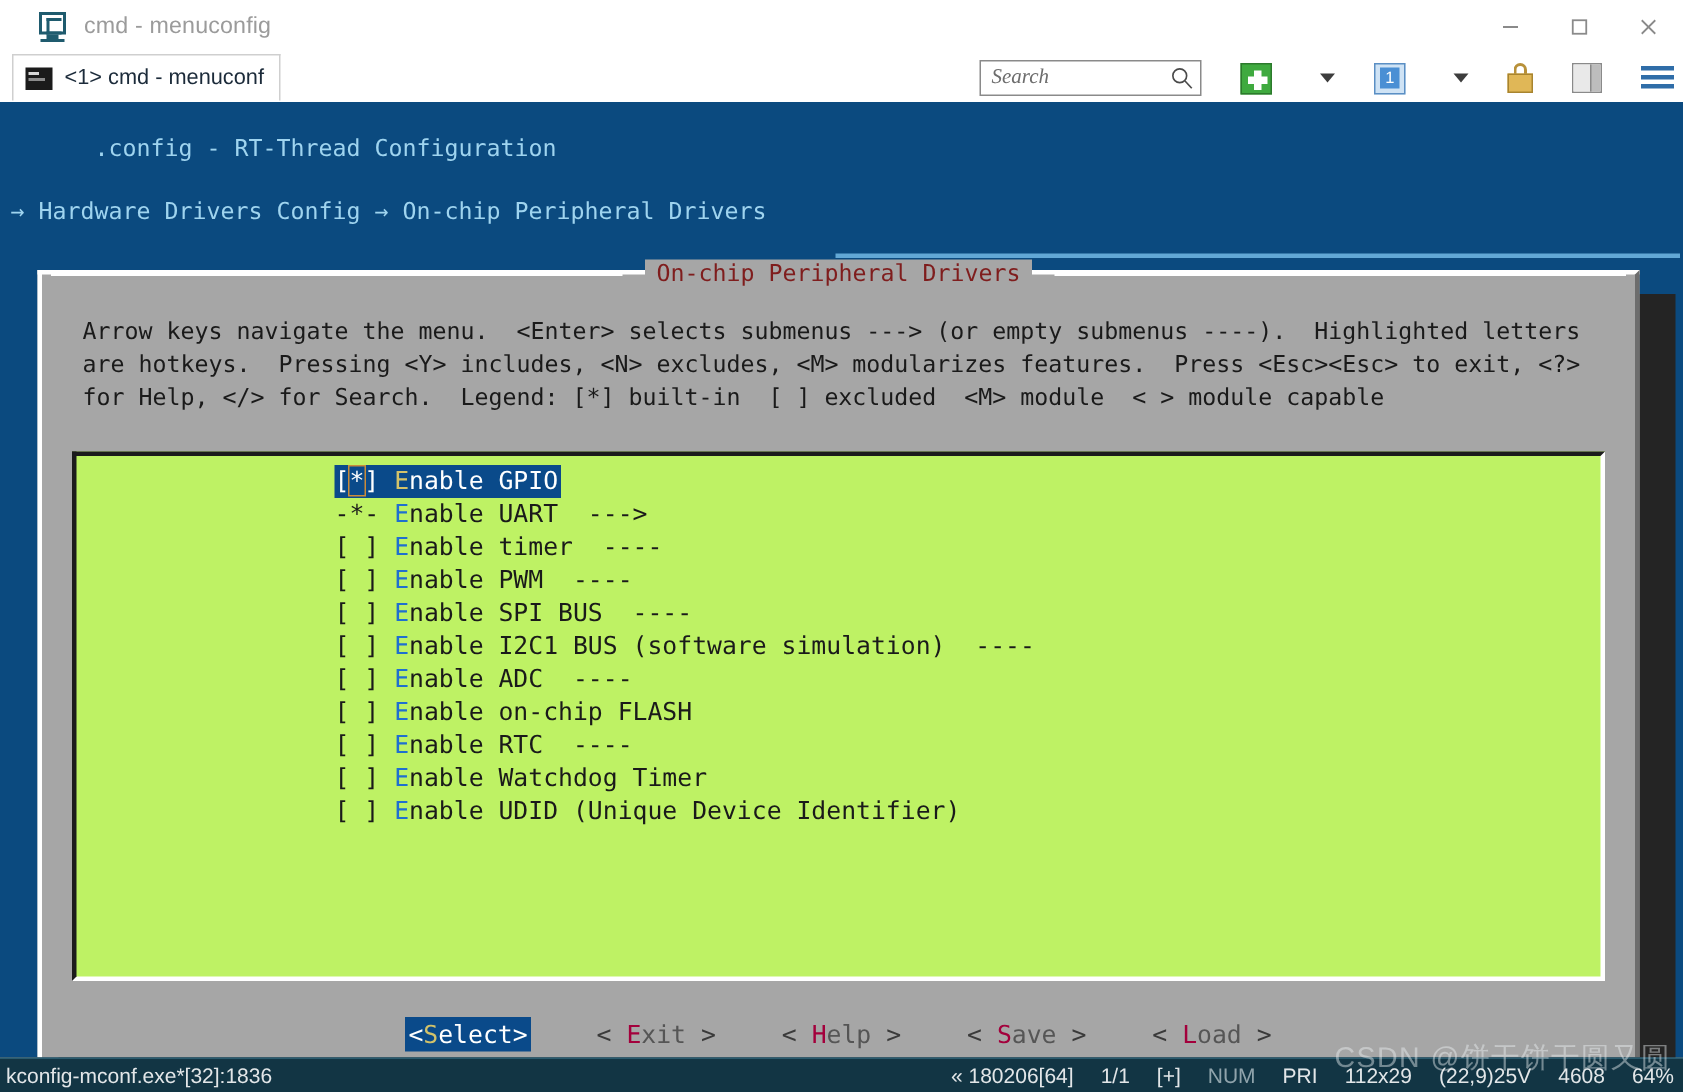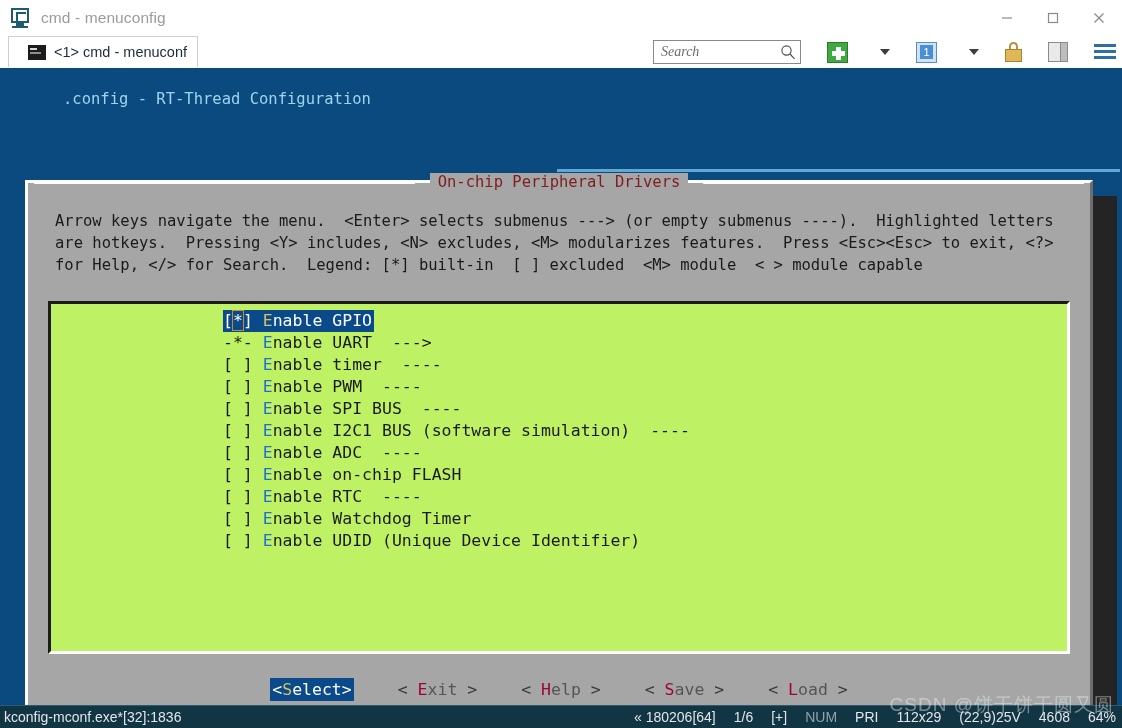--- a/index.html
+++ b/index.html
@@ -15,21 +15,21 @@
     width: 1122px; height: 728px;
     background: #ffffff;
   }
 
   
   .titlebar {
     position: absolute; left: 0; top: 0;
     width: 1122px; height: 36px;
     background: #ffffff;
     border-bottom: 1px solid #ffffff;
-    display: flex; align-items: center;
+    display: flex; align-items: center; padding-left: 15px;
   }
   .win-icon {
     width: 22px; height: 22px;
     margin-left: 10px; margin-right: 9px;
     position: relative;
     flex: 0 0 auto;
   }
   .win-icon .mon {
     position: absolute; left: 1px; top: 1px;
     width: 18px; height: 15px;
@@ -72,21 +72,21 @@
     display: flex; align-items: flex-start;
   }
   .tab {
     margin-left: 8px;
     height: 31px;
     min-width: 175px;
     border: 1px solid #cfcfcf;
     border-bottom: none;
     background: #ffffff;
     display: flex; align-items: center;
-    padding: 0 10px 0 19px;
+    padding: 0 10px 0 8px;
   }
   .tab-icon {
     width: 18px; height: 15px;
     background: #1b1b1b;
     margin-right: 8px;
     position: relative;
     flex: 0 0 auto;
   }
   .tab-icon::before {
     content: ""; position: absolute;
@@ -438,20 +438,21 @@
           <i></i>
           <i></i>
         </div>
       </div>
   </div>
 
   <div class="console">
 
     <div class="kc-header">
       <span>.config - RT-Thread Configuration</span>
+      <span class="line2">→ Hardware Drivers Config → On-chip Peripheral Drivers</span>
     </div>
     <div class="bc-rule"></div>
 
     <div class="dlg-shadow"></div>
 
     <div class="dialog">
 
       <div class="dlg-title">
         <div class="rule-l"></div>
         <div class="rule-r"></div>
@@ -472,21 +473,21 @@
           <div class="btn"><span class="brk">&lt; </span><span class="hot">L</span><span>oad</span><span class="brk"> &gt;</span></div>
         </div>
 
     </div>
   </div>
 
   <div class="statusbar">
     <div class="sb-left">kconfig-mconf.exe*[32]:1836</div>
     <div class="sb-right">
       <span>« 180206[64]</span>
-      <span>1/6</span>
+      <span>1/1</span>
       <span>[+]</span>
       <span class="sb-dim">NUM</span>
       <span>PRI</span>
       <span>112x29</span>
       <span>(22,9)25V</span>
       <span>4608</span>
       <span>64%</span>
     </div>
   </div>
 

